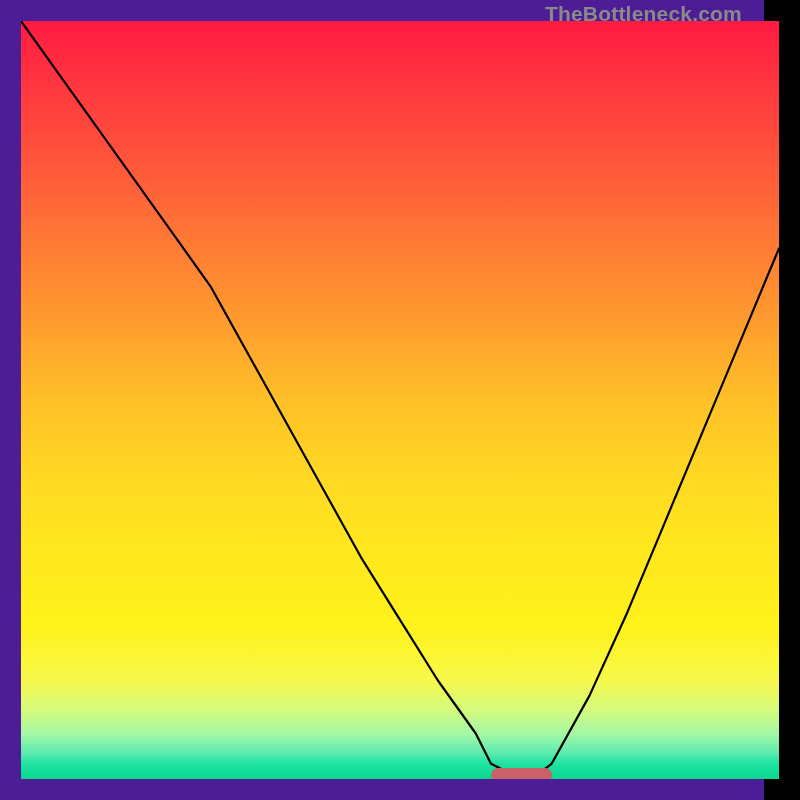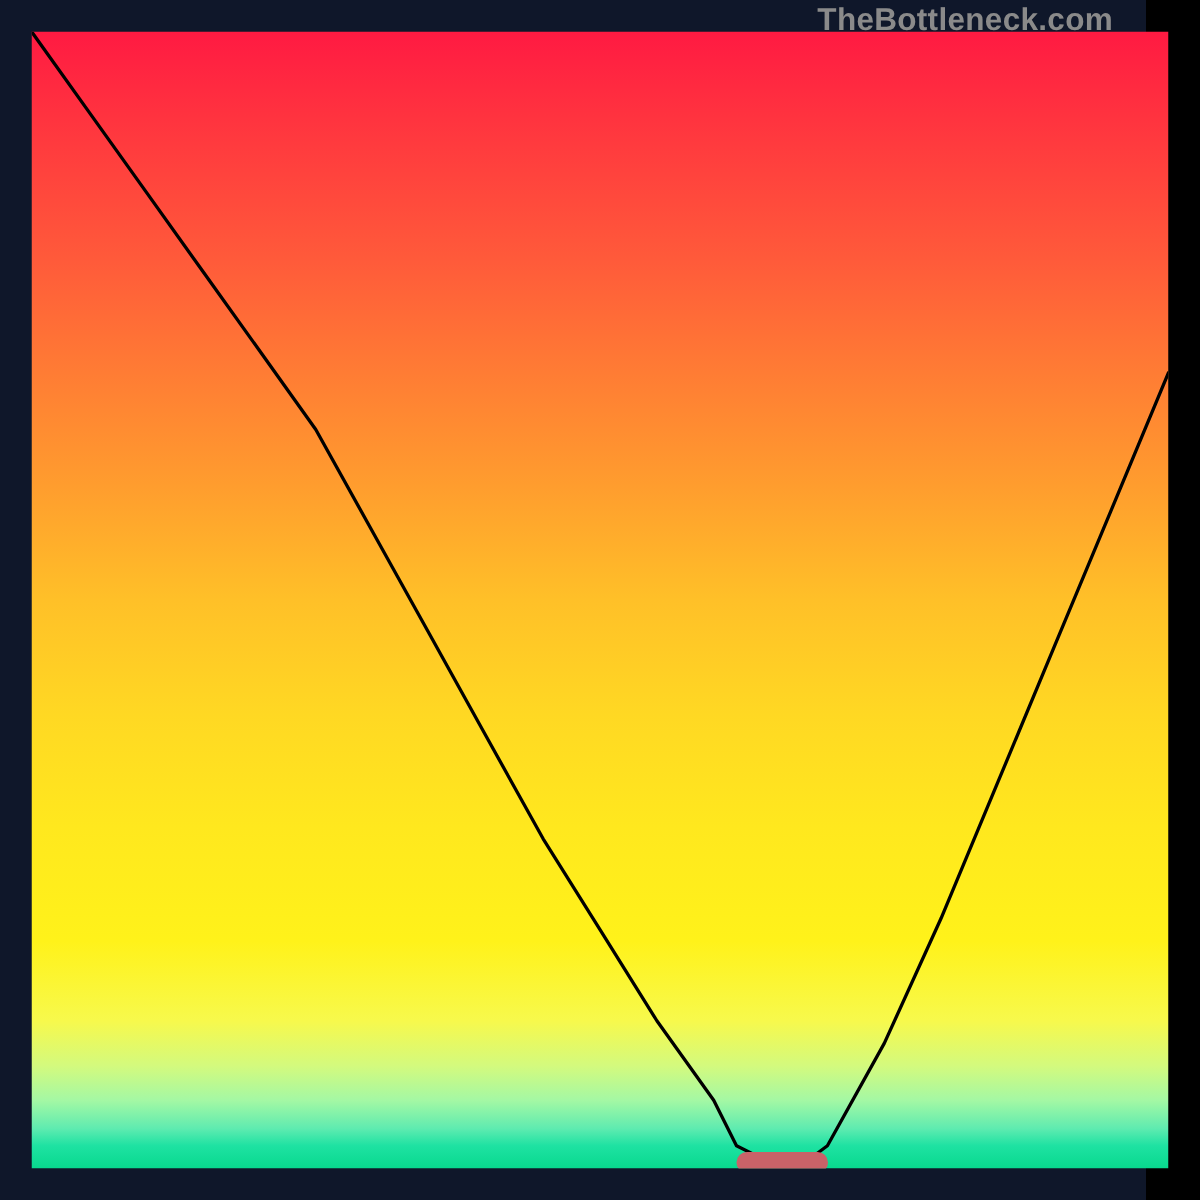--- a/index.html
+++ b/index.html
@@ -9,21 +9,21 @@
     height: 800px;
     background: #000;
     overflow: hidden;
   }
   .frame {
     position: absolute;
     left: 0;
     top: 0;
     width: 764px;
     height: 800px;
-    background: #0f172a;
+    background: #4c1d95;
   }
   .plot {
     position: absolute;
     left: 21px;
     top: 21px;
     width: 758px;
     height: 758px;
     overflow: hidden;
   }
   .gradient {

